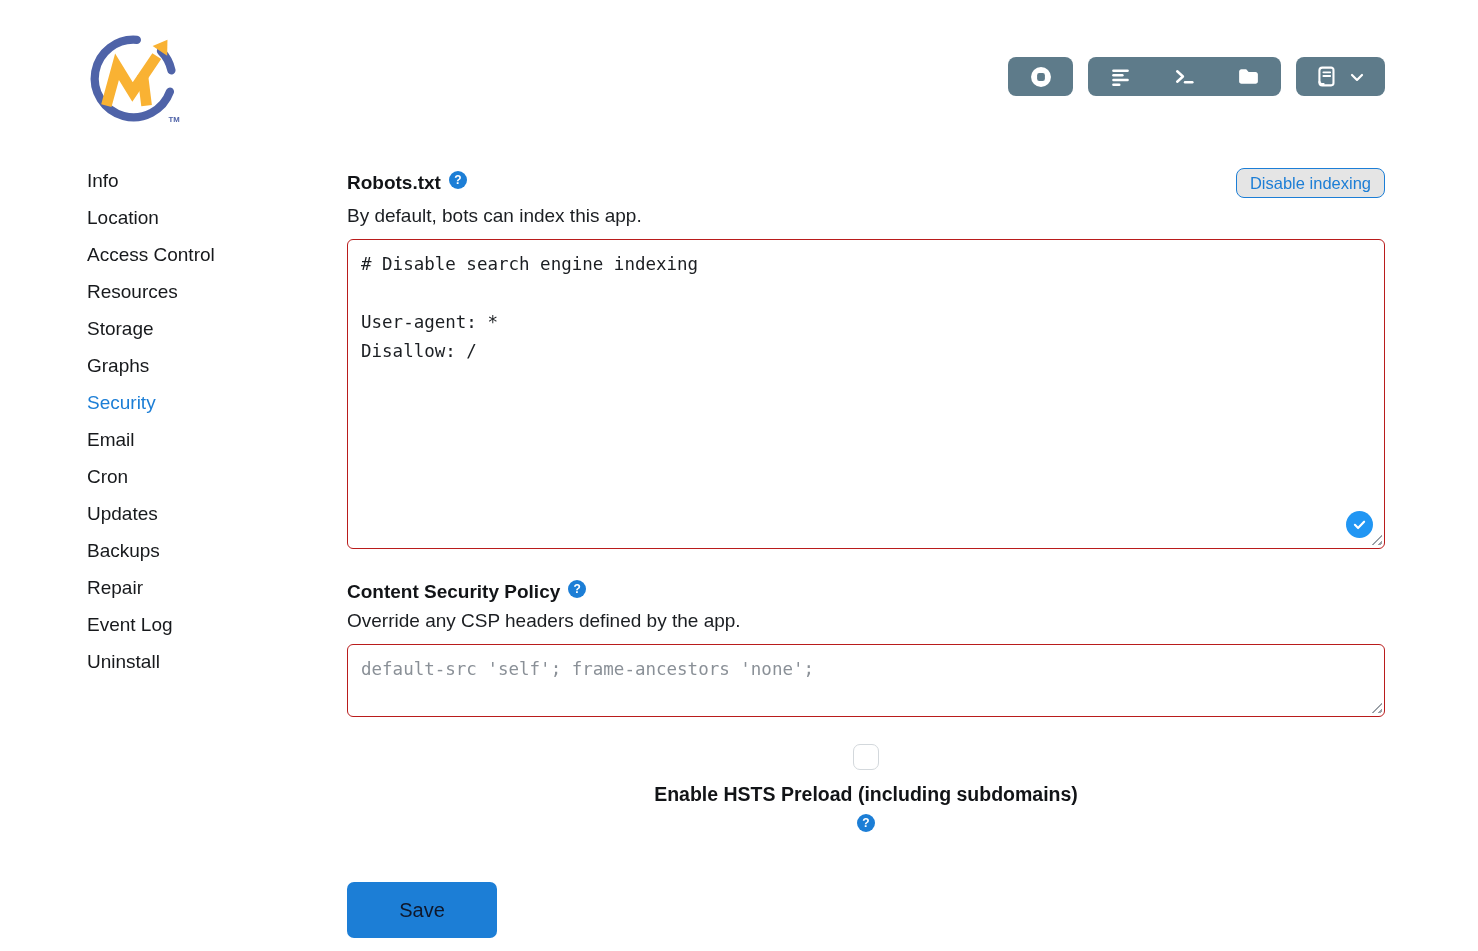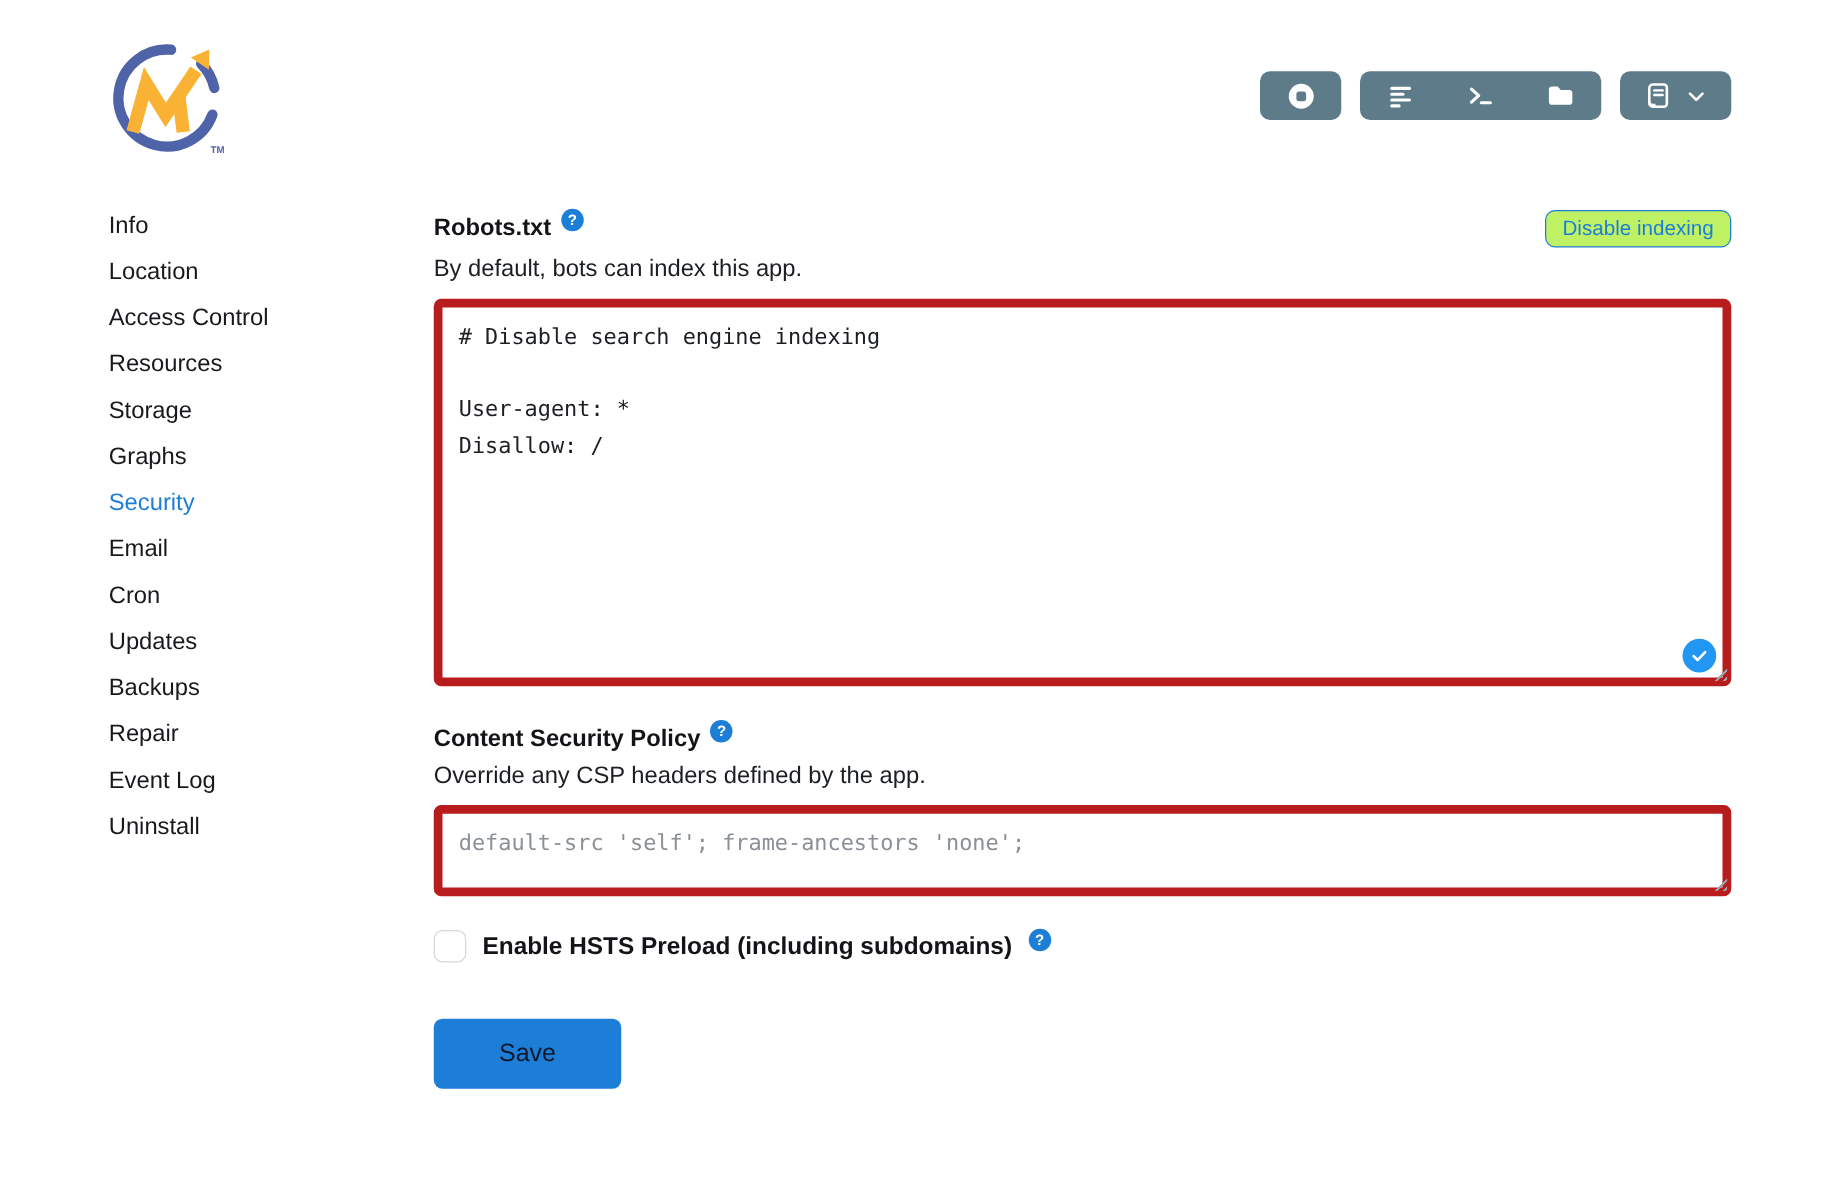--- a/index.html
+++ b/index.html
@@ -24,45 +24,45 @@
 
   
   .content { display: flex; padding: 0 93px 0 87px; margin-top: 37px; gap: 13px; }
   .sidebar { width: 247px; flex: 0 0 auto; }
   .side-item { font-size: 19px; line-height: 37px; color: #17191c; cursor: pointer; }
   .side-item.active { color: #1c7ed6; }
   .main { flex: 1; min-width: 0; padding-top: 6px; }
 
   
   .sec-head-row { display: flex; align-items: center; justify-content: space-between; height: 30px; }
-  .sec-title-wrap { display: flex; align-items: flex-start; gap: 8px; }
+  .sec-title-wrap { display: flex; align-items: flex-end; gap: 8px; }
   .sec-title { font-size: 19px; font-weight: 700; color: #121417; }
   .help-badge { width: 18px; height: 18px; border-radius: 50%; background: #1c7ed6; color: #fff;
     font-size: 12px; font-weight: 700; display: inline-flex; align-items: center; justify-content: center;
     position: relative; top: -5px; cursor: pointer; }
-  .outline-btn { border: 1.5px solid #1c7ed6; color: #1c7ed6; background: #bef264; border-radius: 8px;
+  .outline-btn { border: 1.5px solid #1c7ed6; color: #1c7ed6; background: #e5e5e5; border-radius: 8px;
     font-size: 16.5px; padding: 4px 13px; height: 30px; cursor: pointer; font-family: inherit; }
   .sec-desc { font-size: 19px; color: #1b1e22; margin: 7px 0 12px; }
 
   .ta-wrap { position: relative; }
-  textarea { width: 100%; border: 7px solid #b91c1c; border-radius: 6px; padding: 10px 13px;
+  textarea { width: 100%; border: 1px solid #b91c1c; border-radius: 6px; padding: 10px 13px;
     font-family: "DejaVu Sans Mono", monospace; font-size: 17.5px; line-height: 29px;
     color: #1b1e22; resize: none; outline: none; display: block; }
   textarea::placeholder { color: #8a9097; }
   #robots-ta { height: 310px; }
   #csp-ta { height: 73px; }
   .saved-badge { position: absolute; right: 12px; bottom: 11px; width: 27px; height: 27px;
     border-radius: 50%; background: #2196f3; display: flex; align-items: center; justify-content: center; }
   .grip { position: absolute; right: 3px; bottom: 4px; width: 14px; height: 14px;
     background: repeating-linear-gradient(135deg, transparent 0 3px, #9aa0a6 3px 4.6px);
     clip-path: polygon(100% 0, 100% 100%, 0 100%); cursor: nwse-resize; }
 
   .csp-section { margin-top: 32px; }
 
-  .hsts-row { margin-top: 27px; display: flex; align-items: center; gap: 13px; }
+  .hsts-row { margin-top: 27px; display: flex; align-items: center; gap: 13px; flex-direction: column; }
   .checkbox { width: 26px; height: 26px; border: 1.5px solid #d3d8dc; border-radius: 7px;
     background: #fff; appearance: none; -webkit-appearance: none; cursor: pointer; flex: 0 0 auto; }
   .hsts-label { font-size: 19.5px; font-weight: 700; color: #121417; cursor: pointer; }
 
   .save-btn { margin-top: 45px; width: 150px; height: 56px; background: #1c7ed6; color: #0f172a;
     border: none; border-radius: 7px; font-size: 20px; font-family: inherit; cursor: pointer; }
 </style>
 </head>
 <body>
 

